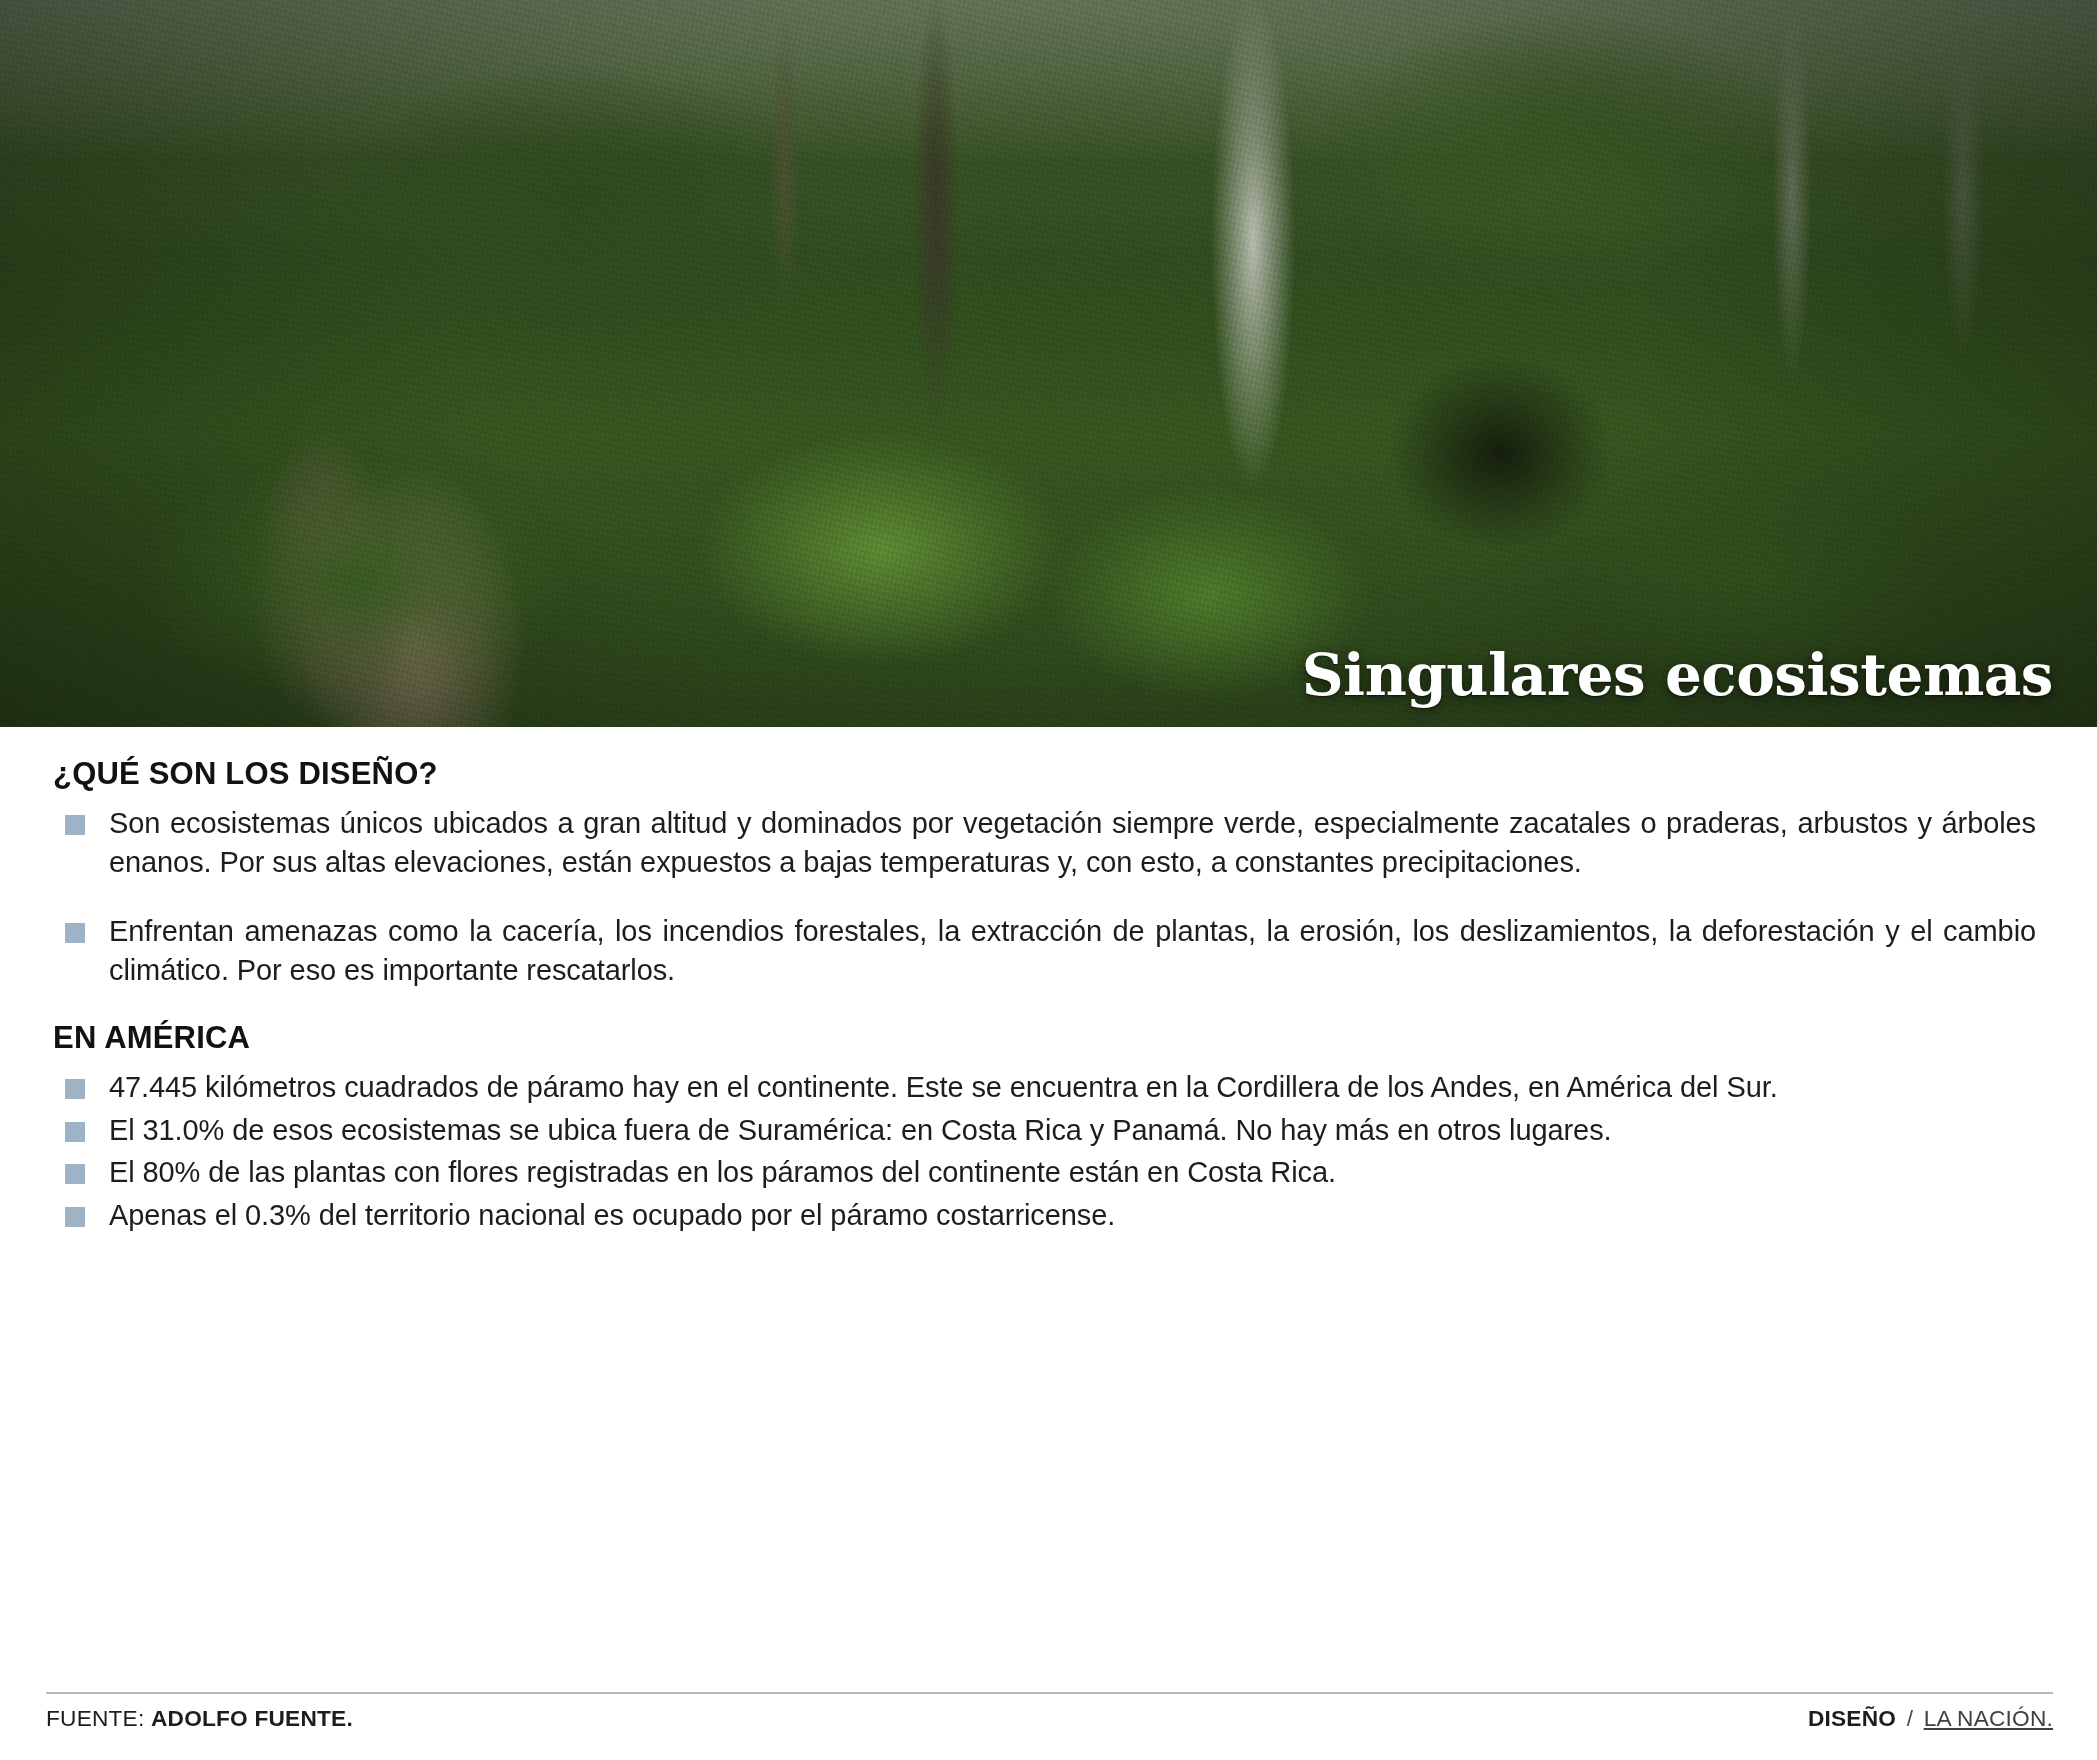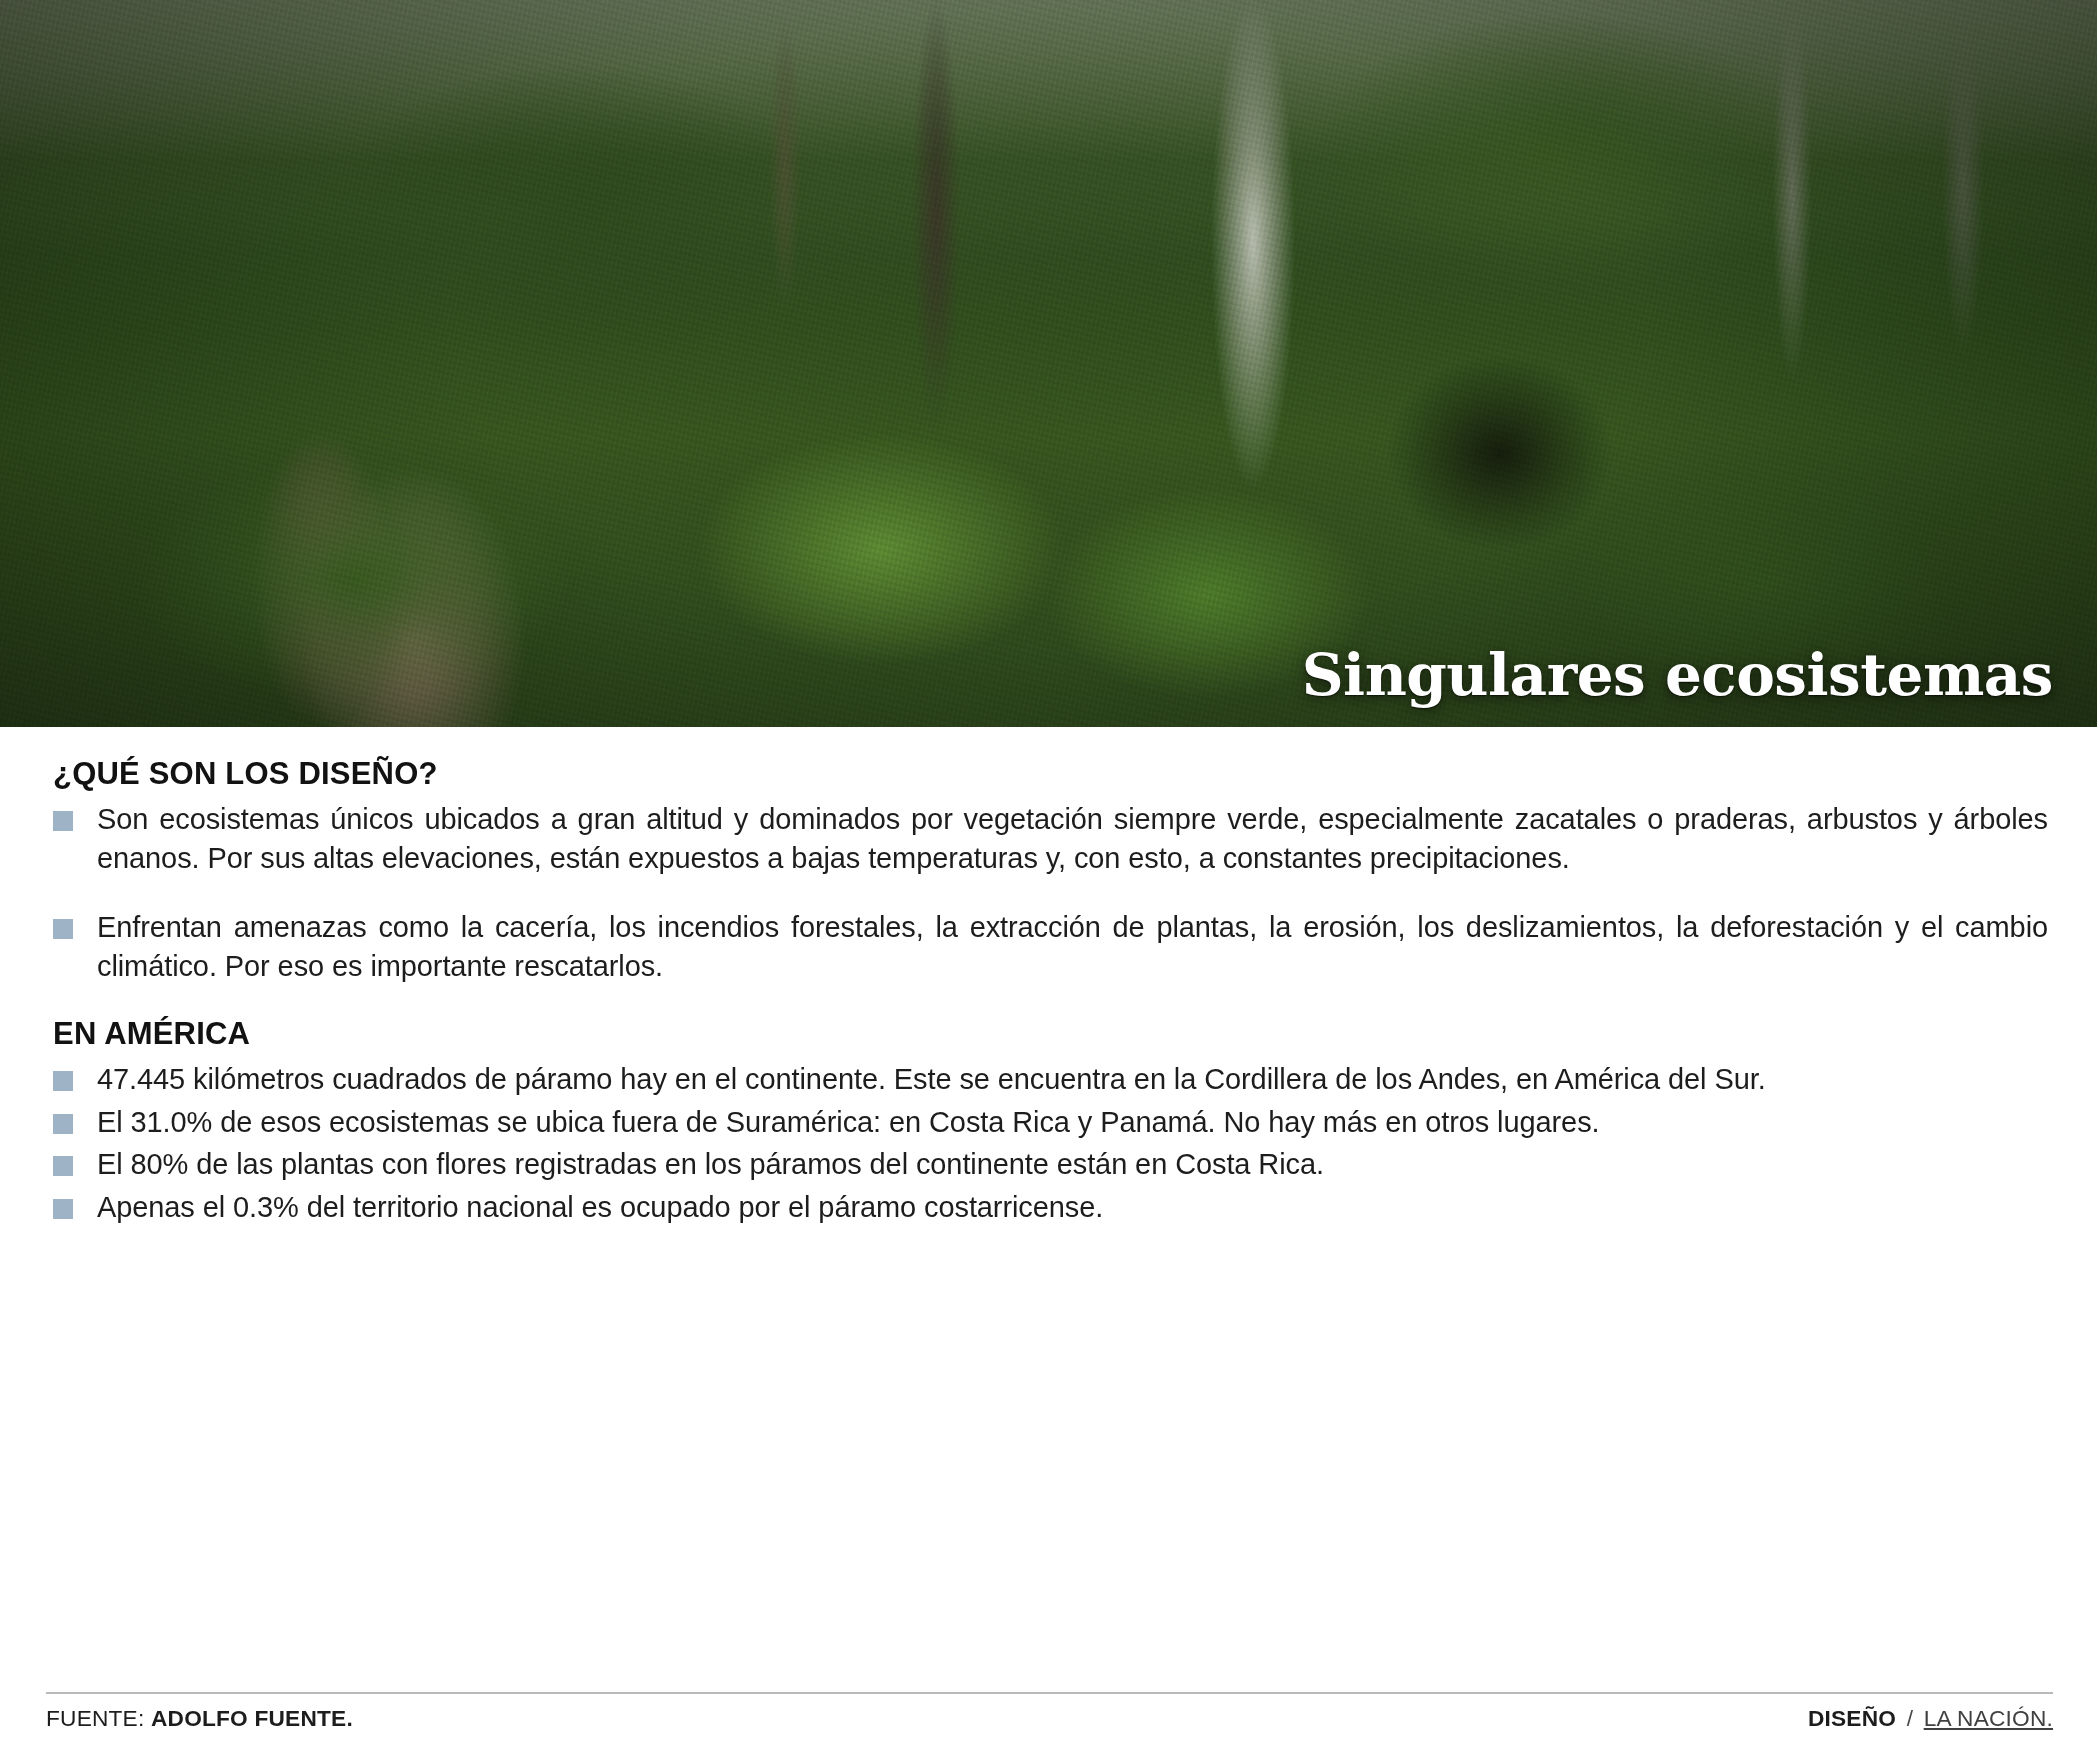--- a/index.html
+++ b/index.html
@@ -109,21 +109,21 @@
     font-family: "Liberation Sans", sans-serif;
     font-weight: 700;
     font-size: 31px;
     letter-spacing: 0.2px;
     color: #121212;
     margin: 0 0 8px 7px;
   }
 
   .bullet-list {
     list-style: none;
-    margin: 0;
+    margin: 12px;
     padding: 0;
   }
 
   .bullet-item {
     display: flex;
     align-items: flex-start;
     margin-bottom: 4px;
   }
   .bullet-item:last-child {
     margin-bottom: 0;

